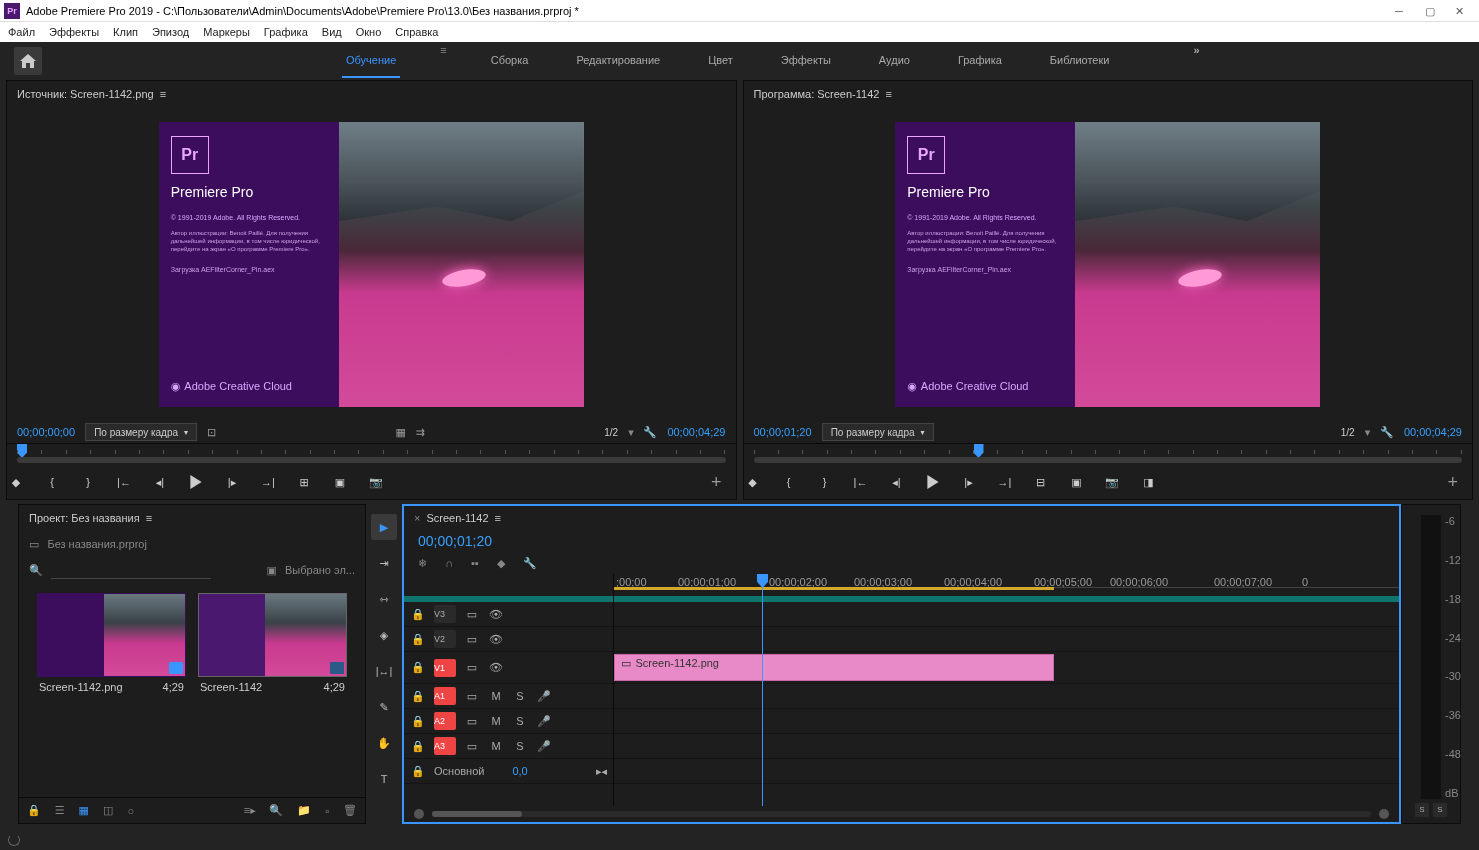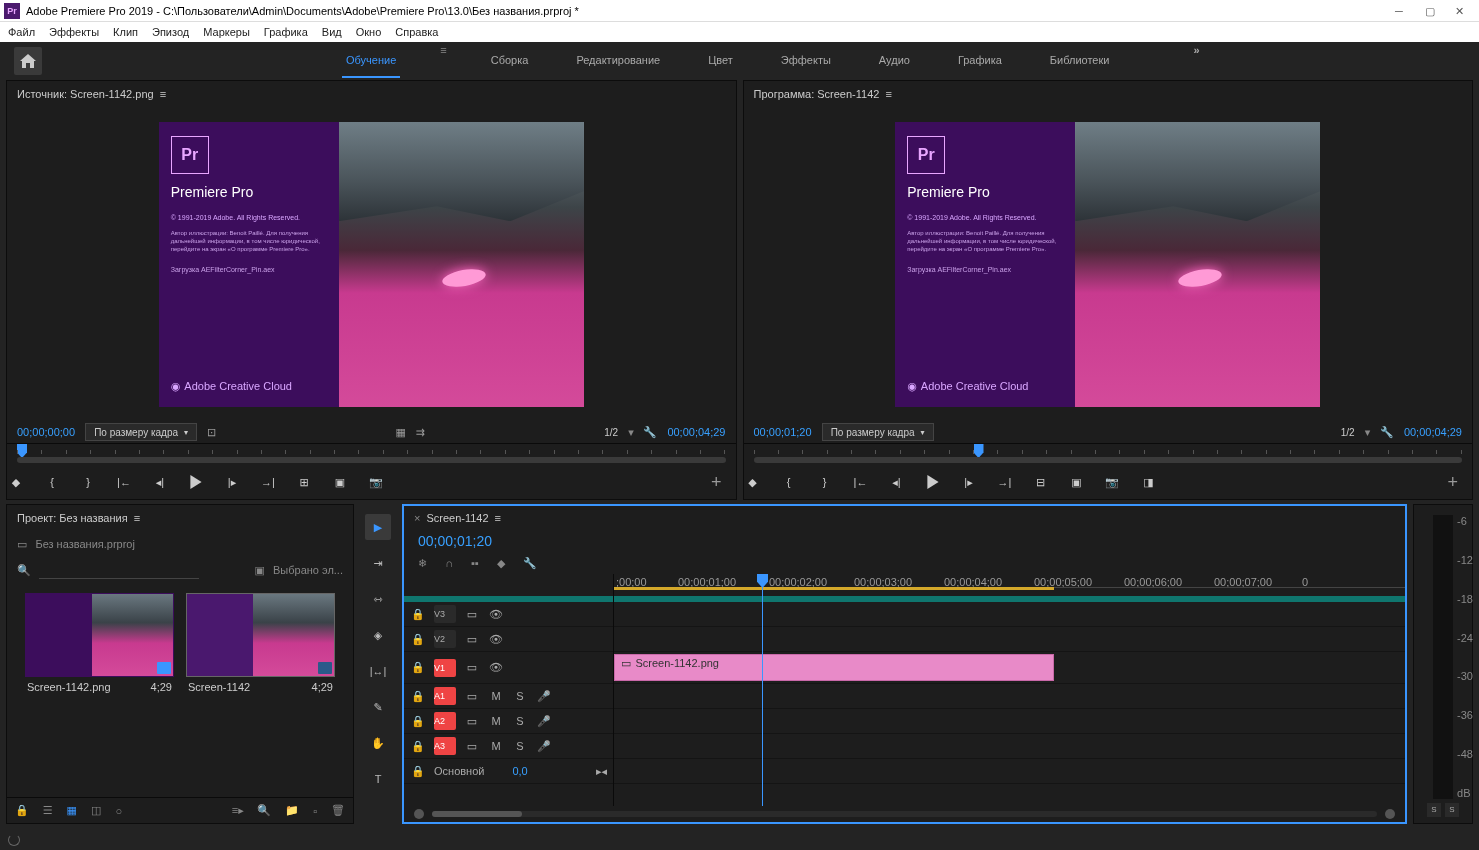--- a/index.html
+++ b/index.html
@@ -42,21 +42,21 @@
 .wrench{color:#999}
 .nav-ruler{height:22px;border-top:1px solid #0a0a0a;position:relative;background:#1d1d1d}
 .nav-ruler .tick-row{position:absolute;top:6px;left:10px;right:10px;height:10px;display:flex;justify-content:space-between}
 .nav-ruler .tick-row span{width:1px;height:4px;background:#555}
 .nav-playhead{position:absolute;top:0;width:10px;height:14px;background:#3a96ff;clip-path:polygon(0 0,100% 0,100% 60%,50% 100%,0 60%)}
 .nav-scroll{position:absolute;bottom:2px;left:10px;height:6px;background:#3a3a3a;border-radius:3px}
 .transport{height:34px;display:flex;align-items:center;justify-content:center;gap:18px;color:#ccc}
 .transport .tbtn{width:18px;height:18px;display:flex;align-items:center;justify-content:center;cursor:pointer}
 .transport .tbtn svg{fill:#ccc}
 .transport .plus{margin-left:auto;margin-right:14px;font-size:18px;color:#999}
-.bottom-row{display:flex;flex:1;gap:6px;padding:4px 6px 6px;height:336px}
+.bottom-row{display:flex;flex:1;padding:4px 18px 6px;height:336px}
 .project-panel{width:348px;background:#1d1d1d;border:1px solid #0c0c0c;display:flex;flex-direction:column}
 .proj-search{height:26px;display:flex;align-items:center;padding:0 10px;gap:8px;color:#888}
 .proj-search input{background:transparent;border:none;border-bottom:1px solid #444;color:#ccc;width:160px;padding:2px;outline:none}
 .thumbs{flex:1;display:flex;gap:12px;padding:10px 18px}
 .thumb{width:150px}
 .thumb-img{height:84px;background:#3c0d5c;position:relative;border:1px solid transparent}
 .thumb.sel .thumb-img{border:1px solid #666;background:#4a186e}
 .thumb-img .mini{position:absolute;right:0;top:0;bottom:0;width:55%;background:linear-gradient(180deg,#6a7880 0%,#3a4248 35%,#c83a8f 60%,#d44a9a 100%)}
 .thumb-badge{position:absolute;bottom:2px;right:2px;width:14px;height:12px;background:#3a96ff;border-radius:1px}
 .thumb-label{display:flex;justify-content:space-between;color:#ccc;padding:4px 2px}
@@ -467,21 +467,21 @@
         </div>
         <div class="tl-tracks">
           <div class="playhead-tl"></div>
           <div class="ruler">
             <span style="left:2px">;00;00</span>
             <span style="left:64px">00;00;01;00</span>
             <span style="left:155px">00;00;02;00</span>
             <span style="left:240px">00;00;03;00</span>
             <span style="left:330px">00;00;04;00</span>
             <span style="left:420px">00;00;05;00</span>
-            <span style="left:510px">00;00;06;00</span>
+            <span style="left:496px">00;00;06;00</span>
             <span style="left:600px">00;00;07;00</span>
             <span style="left:688px">0</span>
             <div class="baseline"></div>
               <div class="yellow"></div>
           </div>
           <div class="trk-line"></div>
           <div class="trk-line"></div>
           <div class="trk-line v1">
               <div class="clip">
                 <span>▭</span>

